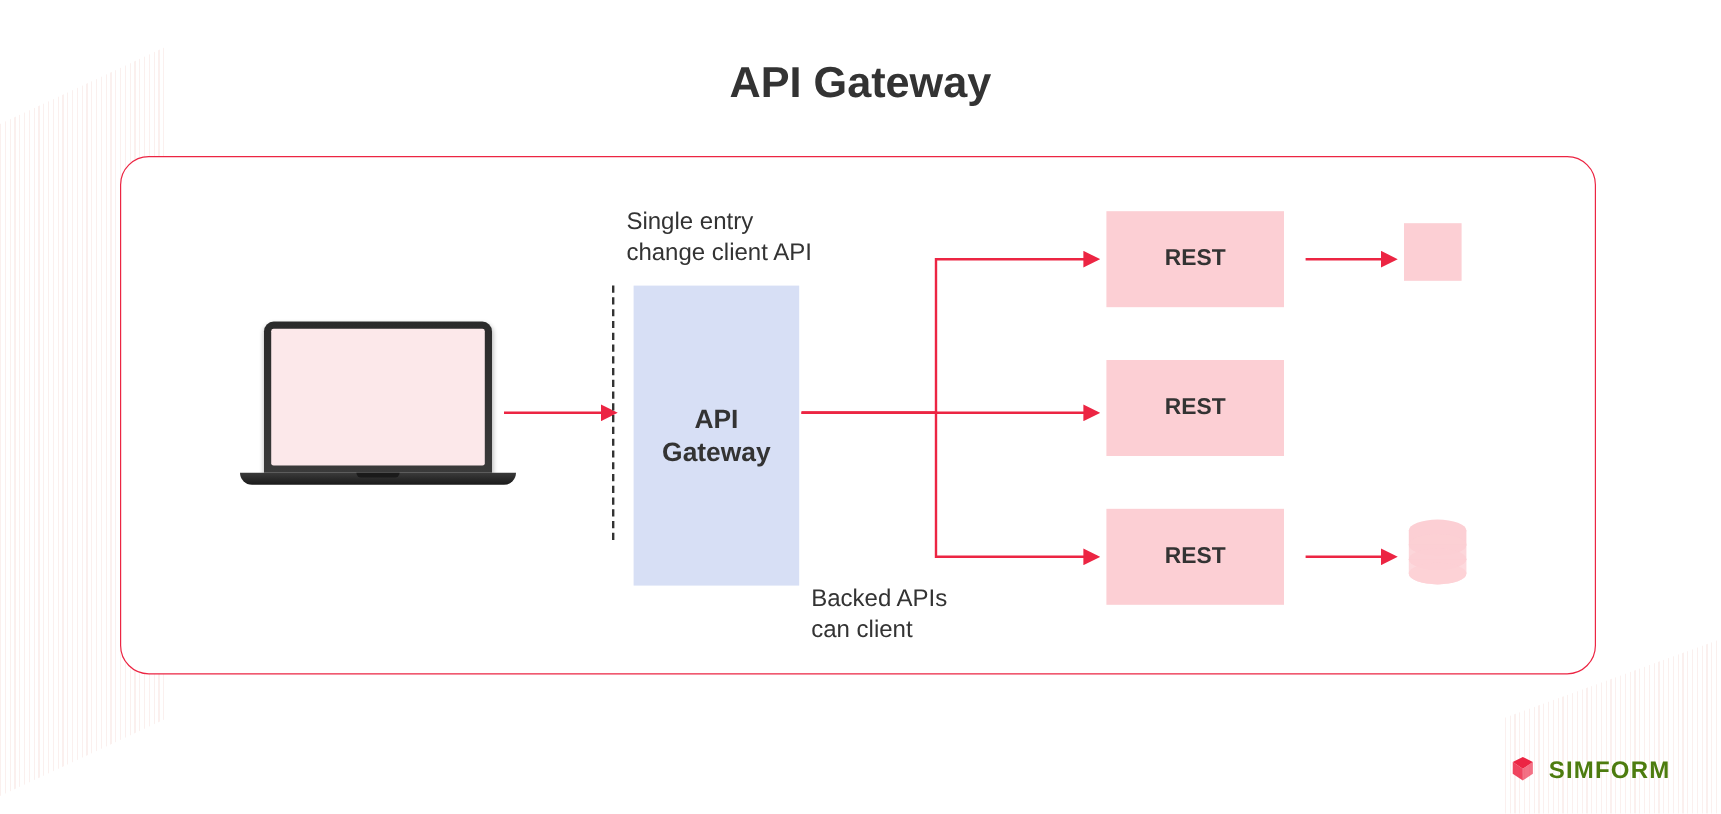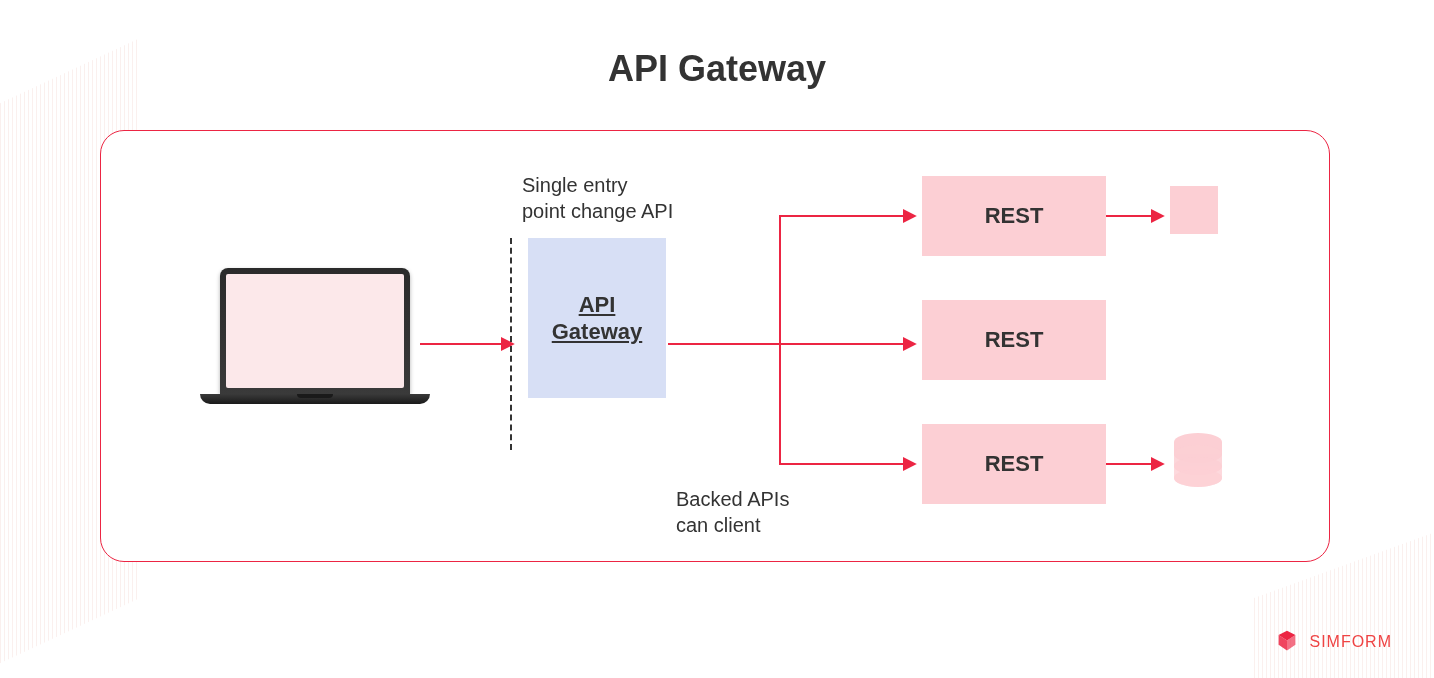--- a/index.html
+++ b/index.html
@@ -104,43 +104,42 @@
     height: 212px;
     border-left: 2px dashed #333;
     z-index: 3;
   }
   
   .gateway-box {
     position: absolute;
     left: 528px;
     top: 238px;
     width: 138px;
-    height: 160px;
+    height: 250px;
     background: #d7dff5;
     display: flex;
     align-items: center;
     justify-content: center;
     text-align: center;
     font-size: 22px;
     font-weight: 700;
     color: #333;
     line-height: 1.25;
     z-index: 3;
-    text-decoration: underline;
   }
   
   .rest-box {
     position: absolute;
-    width: 184px;
+    width: 148px;
     height: 80px;
     background: #fccfd4;
     display: flex;
     align-items: center;
     justify-content: center;
-    font-size: 22px;
+    font-size: 19px;
     font-weight: 700;
     color: #333;
     z-index: 3;
   }
   .rest-1 { left: 922px; top: 176px; }
   .rest-2 { left: 922px; top: 300px; }
   .rest-3 { left: 922px; top: 424px; }
   
   .small-square {
     position: absolute;
@@ -173,24 +172,24 @@
   .logo {
     position: absolute;
     right: 42px;
     bottom: 22px;
     display: flex;
     align-items: center;
     gap: 8px;
     z-index: 5;
   }
   .logo-text {
-    font-size: 16px;
-    font-weight: 400;
+    font-size: 20px;
+    font-weight: 700;
     letter-spacing: 1px;
-    color: #ef4444;
+    color: #4d7c0f;
   }
   .svg-layer {
     position: absolute;
     left: 0;
     top: 0;
     width: 1434px;
     height: 678px;
     z-index: 2;
     pointer-events: none;
   }
@@ -239,21 +238,21 @@
     <path d="M4 10 v12 a24 9 0 0 0 48 0 V10" fill="#fccfd4"></path>
     <ellipse cx="28" cy="22" rx="24" ry="9" fill="#fccfd4" opacity="0.9"></ellipse>
     <path d="M4 22 v12 a24 9 0 0 0 48 0 V22" fill="#fccfd4" opacity="0.85"></path>
     <ellipse cx="28" cy="34" rx="24" ry="9" fill="#fccfd4" opacity="0.85"></ellipse>
     <path d="M4 34 v12 a24 9 0 0 0 48 0 V34" fill="#fccfd4" opacity="0.8"></path>
     <ellipse cx="28" cy="46" rx="24" ry="9" fill="#fccfd4" opacity="0.8"></ellipse>
   </svg>
 </div>
 
 <div class="note note-top" style="white-space:pre-line;">Single entry
-point change API</div>
+change client API</div>
 <div class="note note-bottom" style="white-space:pre-line;">Backed APIs
 can client</div>
 
 <svg class="svg-layer">
   <defs>
     <marker id="arrow" viewBox="0 0 10 10" refX="8" refY="5" markerWidth="7" markerHeight="7" orient="auto-start-reverse">
       <path d="M 0 0 L 10 5 L 0 10 z" fill="#ec2543"></path>
     </marker>
   </defs>
 

